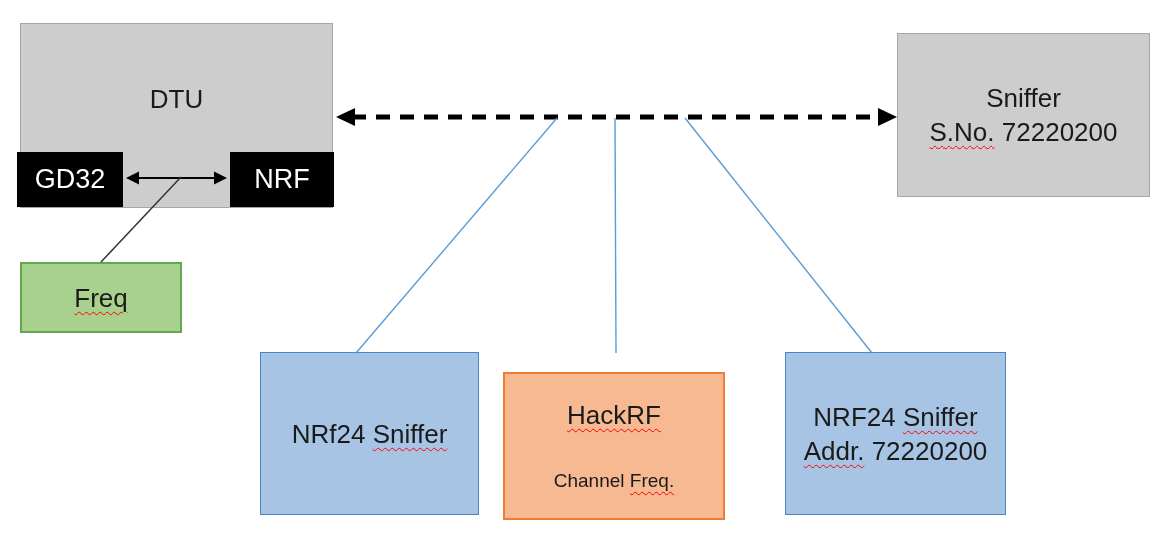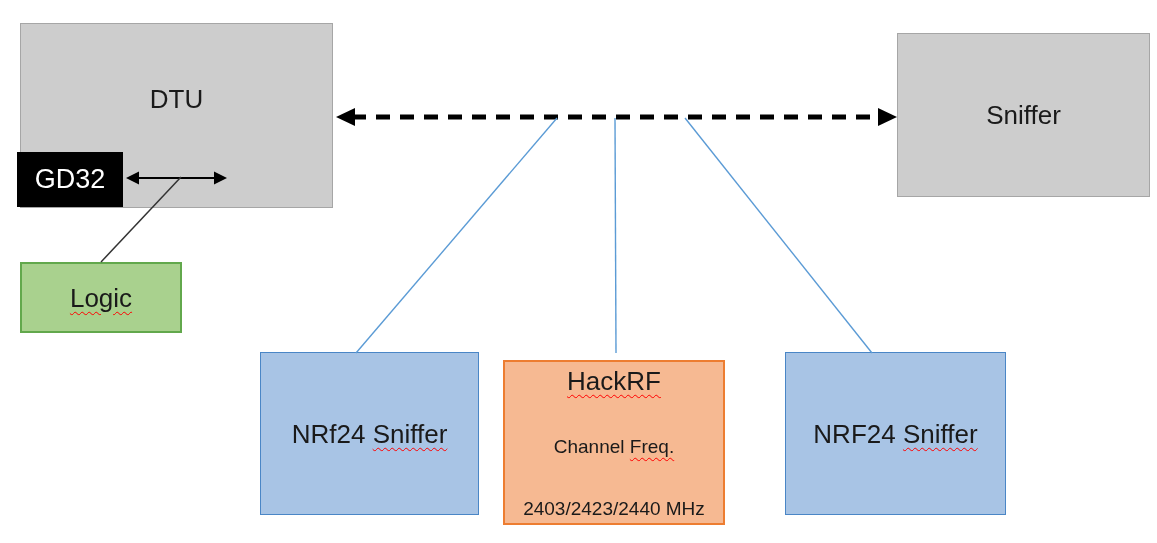--- a/index.html
+++ b/index.html
@@ -27,21 +27,21 @@
   .dtu-box{left:20px;top:23px;width:313px;height:185px;
            background:var(--box-gray-fill);border:1.5px solid var(--box-gray-border);
            justify-content:flex-start;padding-top:58px;}
   .inverter-box{left:897px;top:33px;width:253px;height:164px;
            background:var(--box-gray-fill);border:1.5px solid var(--box-gray-border);}
   .logic-box{left:20px;top:262px;width:162px;height:71px;
            background:var(--logic-fill);border:2px solid var(--logic-border);}
   .sniffer-box{background:var(--sniffer-fill);border:1.5px solid var(--sniffer-border);margin-left:18px;}
   .sniffer-left{left:242px;top:352px;width:219px;height:163px;}
   .sniffer-right{left:767px;top:352px;width:221px;height:163px;}
-  .hackrf-box{left:503px;top:360px;width:222px;height:165px;
+  .hackrf-box{left:503px;top:372px;width:222px;height:148px;
            background:var(--hackrf-fill);border:2px solid var(--hackrf-border);}
   .gd32-chip{left:17px;top:152px;width:106px;height:55px;}
   .nrf-chip{left:230px;top:152px;width:104px;height:55px;}
   .wavy{text-decoration-line:underline;text-decoration-style:wavy;
         text-decoration-color:var(--squiggle-red);text-decoration-thickness:1px;
         text-underline-offset:4px;}
   .sp{margin-left:0.28em;}
   svg.overlay{position:absolute;left:0;top:0;z-index:2;pointer-events:none;}
   .rf-dash{stroke:var(--arrow-black);stroke-width:5;stroke-dasharray:14 10;fill:none;}
   .arrowhead{fill:var(--arrow-black);stroke:none;}
@@ -54,46 +54,54 @@
 
 <div class="stage">
 
   <div class="box dtu-box">
     <div class="line-main">DTU</div>
   </div>
 
   <div class="chip gd32-chip">
     <span>GD32</span>
   </div>
+  <div class="chip nrf-chip">
+    <span>NRF</span>
+  </div>
 
   <div class="box logic-box">
-    <div class="line-main wavy">Logic</div>
+    <div class="line-main wavy">Freq</div>
   </div>
 
   <div class="box inverter-box">
     <div class="line-main">Sniffer</div>
+    <div class="line-main">
+      <span class="wavy">S.No.</span><span class="sp">72220200</span>
+    </div>
   </div>
 
   <div class="box sniffer-box sniffer-left">
     <div class="line-main">
       <span>NRf24</span><span class="sp wavy">Sniffer</span>
     </div>
   </div>
 
   <div class="box hackrf-box">
     <div class="line-main wavy">HackRF</div>
     <div class="line-sub">
       <span>Channel</span><span class="sp wavy">Freq.</span>
     </div>
-    <div class="line-sub">2403/2423/2440 MHz</div>
   </div>
 
   <div class="box sniffer-box sniffer-right">
     <div class="line-main">
       <span>NRF24</span><span class="sp wavy">Sniffer</span>
+    </div>
+    <div class="line-main">
+      <span class="wavy">Addr.</span><span class="sp">72220200</span>
     </div>
   </div>
 
   <svg class="overlay" width="1157" height="543" viewBox="0 0 1157 543">
 
     <line class="rf-dash" x1="352" y1="117" x2="880" y2="117"></line>
     <polygon class="arrowhead" points="336,117 355,108 355,126"></polygon>
     <polygon class="arrowhead" points="897,117 878,108 878,126"></polygon>
 
     <line class="chip-arrow" x1="136" y1="178" x2="217" y2="178"></line>

